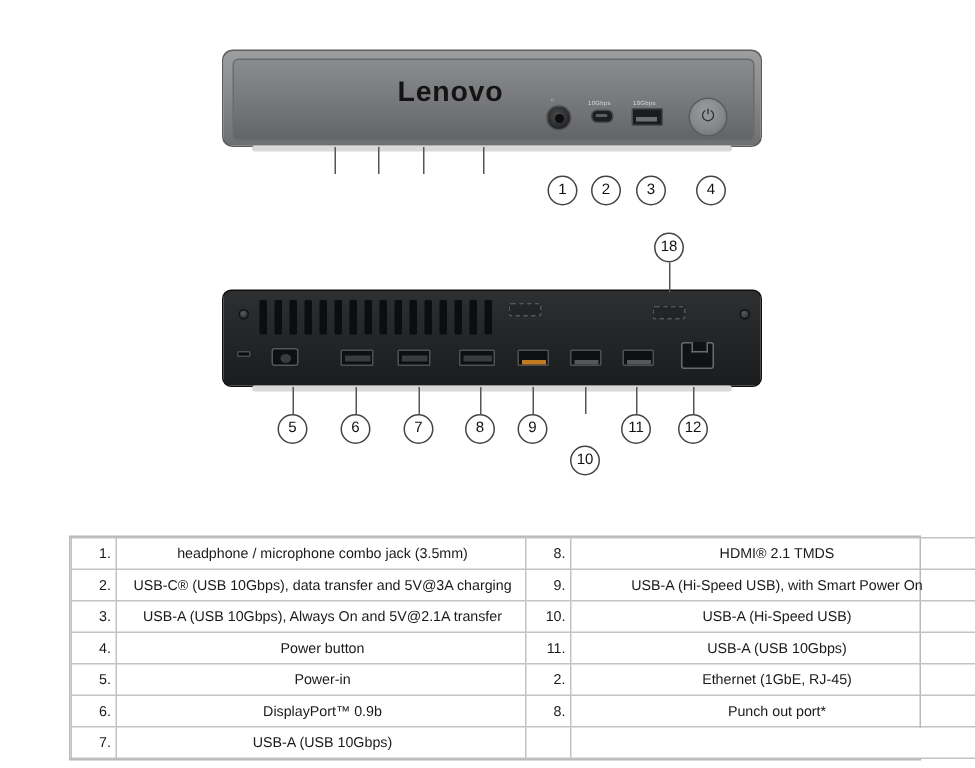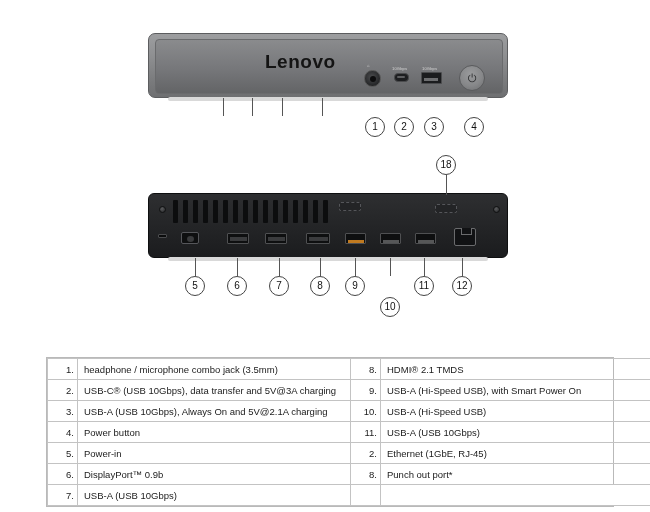--- a/index.html
+++ b/index.html
@@ -302,20 +302,21 @@
     overflow: hidden;
   }
   .legend td.num {
     width: 22px;
     text-align: right;
     padding-right: 3px;
   }
   .legend td.txt {
     width: 262px;
     padding-left: 6px;
+    text-align: center;
   }
   .legend td.empty { background: #ffffff; }
 </style>
 </head>
 <body>
 
 <div class="stage">
 
   <div class="front-unit">
     <div class="bezel"></div>
@@ -422,21 +423,21 @@
           <td class="txt">HDMI® 2.1 TMDS</td>
         </tr>
         <tr>
           <td class="num">2.</td>
           <td class="txt">USB-C® (USB 10Gbps), data transfer and 5V@3A charging</td>
           <td class="num">9.</td>
           <td class="txt">USB-A (Hi-Speed USB), with Smart Power On</td>
         </tr>
         <tr>
           <td class="num">3.</td>
-          <td class="txt">USB-A (USB 10Gbps), Always On and 5V@2.1A charging</td>
+          <td class="txt">USB-A (USB 10Gbps), Always On and 5V@2.1A transfer</td>
           <td class="num">10.</td>
           <td class="txt">USB-A (Hi-Speed USB)</td>
         </tr>
         <tr>
           <td class="num">4.</td>
           <td class="txt">Power button</td>
           <td class="num">11.</td>
           <td class="txt">USB-A (USB 10Gbps)</td>
         </tr>
         <tr>

